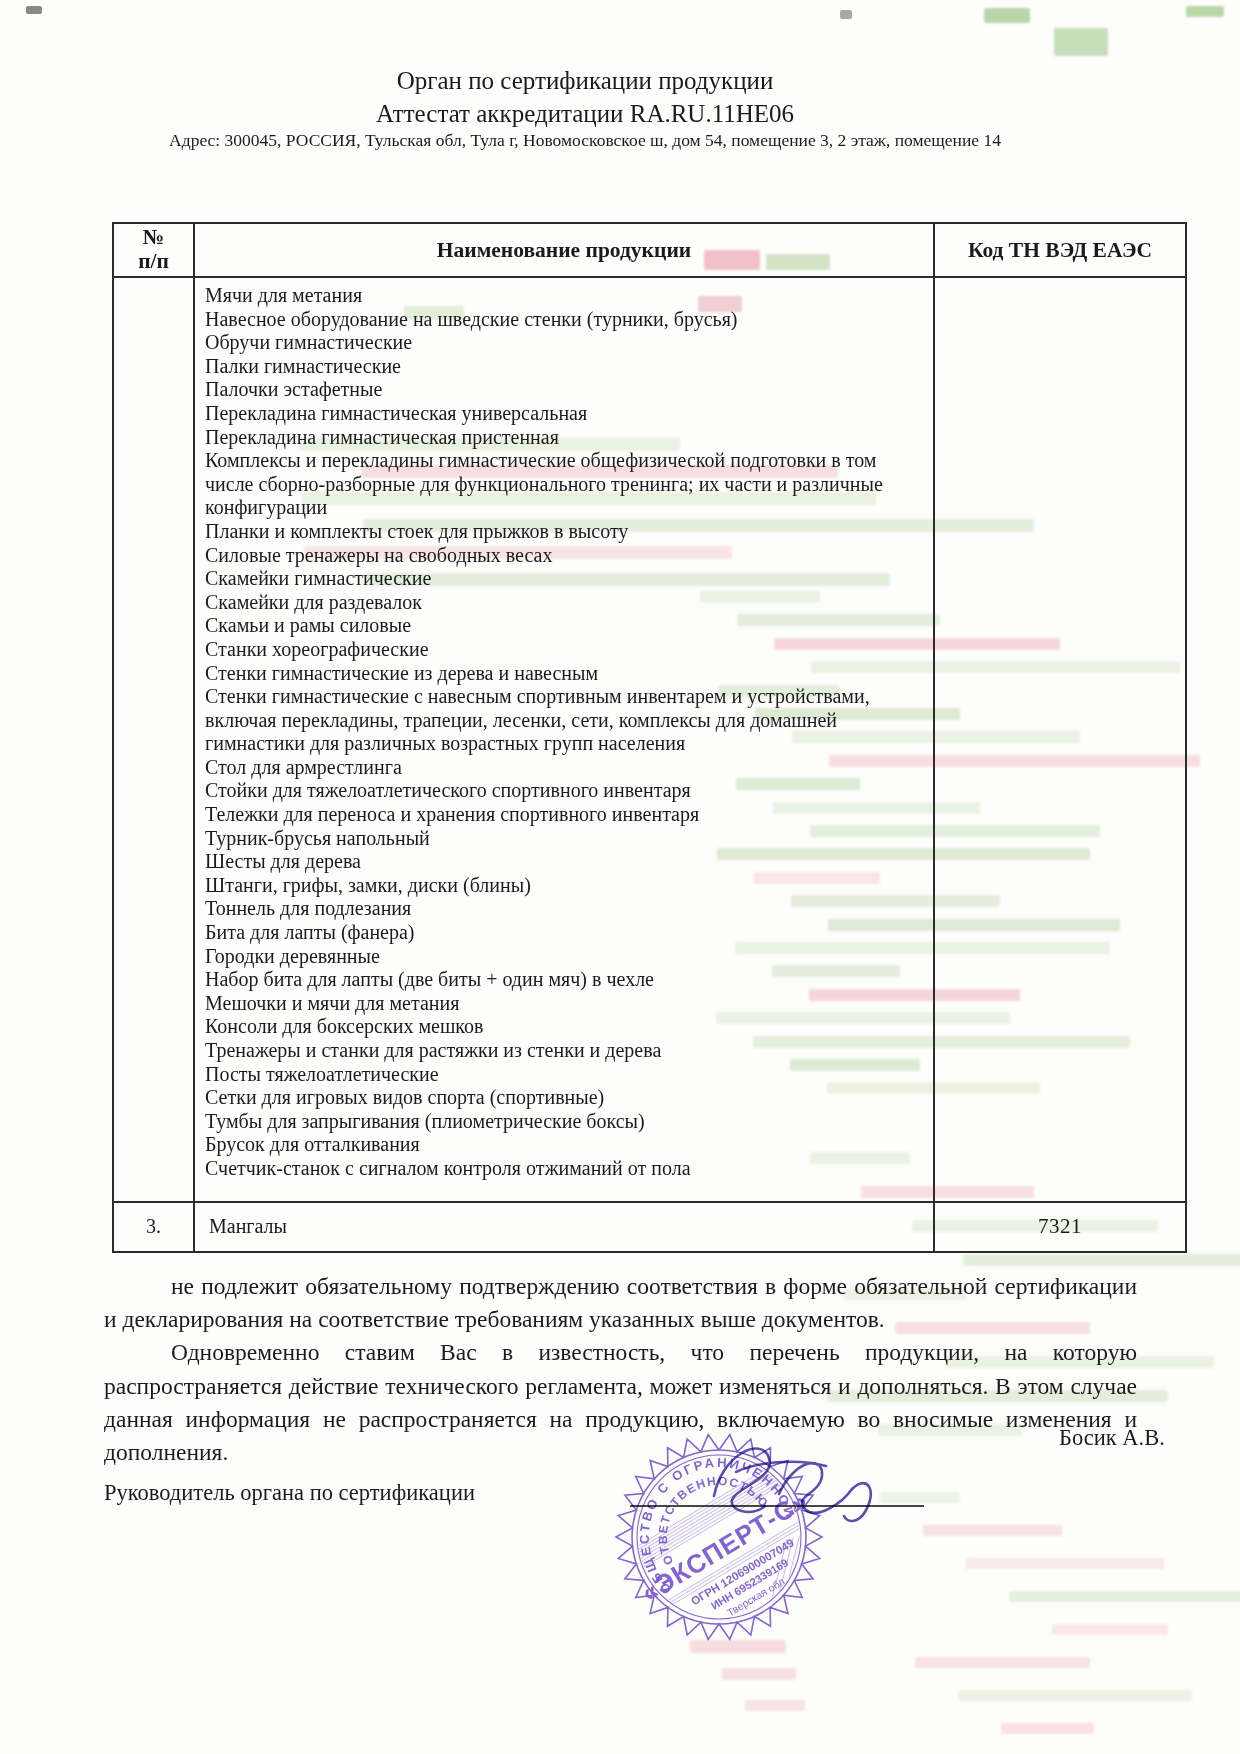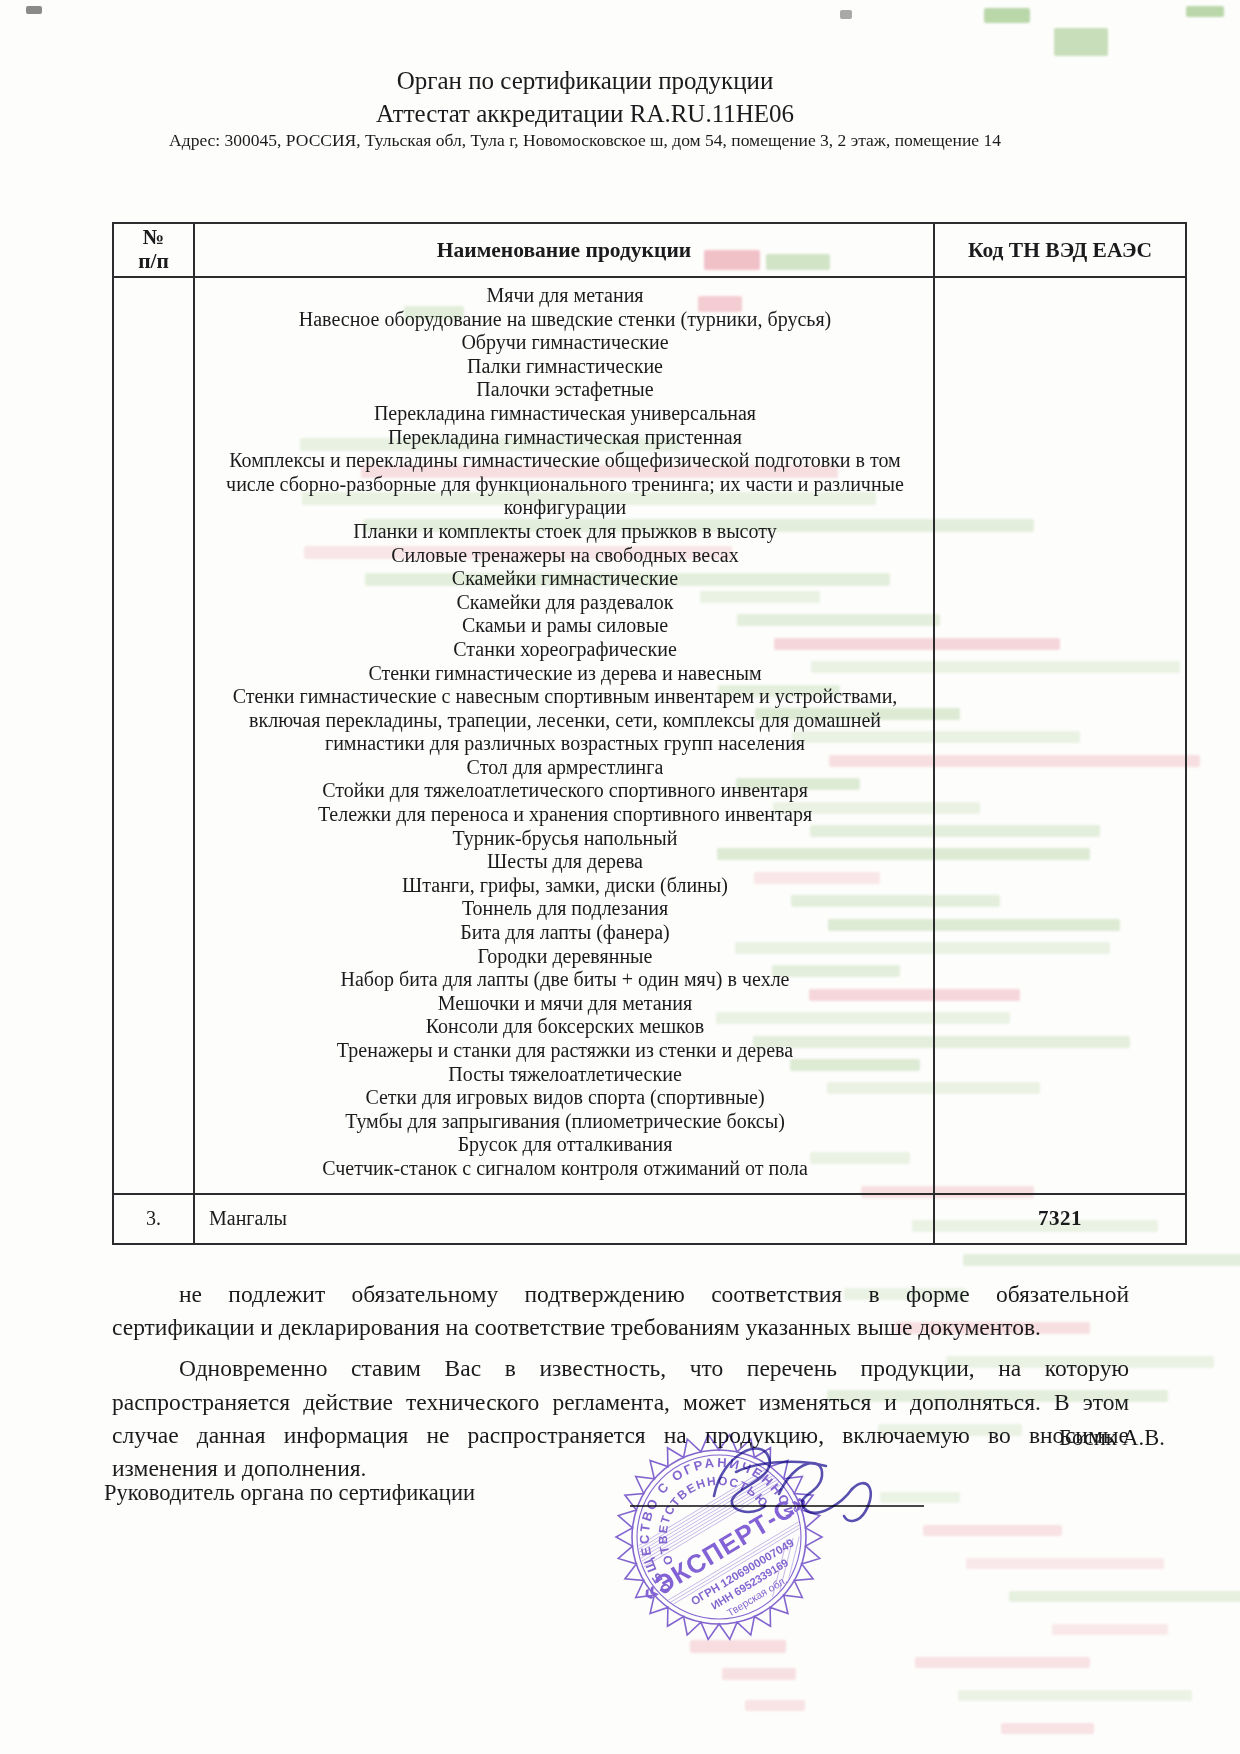--- a/index.html
+++ b/index.html
@@ -14,30 +14,30 @@
   .doc-header .addr{font-size:17.5px;line-height:21.5px;}
 
   table.products{
     position:absolute;left:112px;top:222px;width:1073px;z-index:1;
     border-collapse:collapse;table-layout:fixed;background:transparent;
   }
   table.products th,table.products td{border:2px solid #2c2c2e;}
   table.products thead th{height:52px;font-size:21.5px;font-weight:bold;text-align:center;vertical-align:middle;padding:0;}
   .numhdr{line-height:1.1;}
   tbody td{vertical-align:top;padding:0;}
-  td.cell-names{padding:6px 8px 12px 10px;text-align:center;}
+  td.cell-names{padding:6px 8px 20px 10px;}
   .pitem{font-size:20px;line-height:23.6px;}
   tr.row-short td{height:40px;}
   td.cell-num{font-size:20px;text-align:center;vertical-align:middle;}
   td.cell-names-mid{padding:4px 8px 4px 14px;vertical-align:middle;}
-  td.cell-code{text-align:center;vertical-align:middle;font-weight:bold;font-size:21px;letter-spacing:.5px;}
+  td.cell-code{text-align:center;vertical-align:middle;font-weight:normal;font-size:21px;letter-spacing:.5px;}
 
   .bodytext{position:absolute;left:104px;top:1270px;width:1033px;z-index:1;
     font-size:23.5px;line-height:33.2px;text-align:justify;}
-  .bodytext p{margin:8px;text-indent:67px;}
+  .bodytext p{margin:0;text-indent:67px;}
 
   .sig-role{position:absolute;left:104px;top:1480px;font-size:22.5px;z-index:1;}
   .sig-name{position:absolute;left:1059px;top:1425px;font-size:22.5px;z-index:1;}
   .sigline{position:absolute;left:630px;top:1505px;width:294px;height:2px;background:#47474a;z-index:2;}
 
   #stamp-svg{position:absolute;left:584px;top:1402px;width:270px;height:270px;z-index:3;mix-blend-mode:multiply;opacity:.93;}
   #autograph-svg{position:absolute;left:676px;top:1432px;width:230px;height:104px;z-index:4;mix-blend-mode:multiply;}
 </style>
 </head>
 <body>

